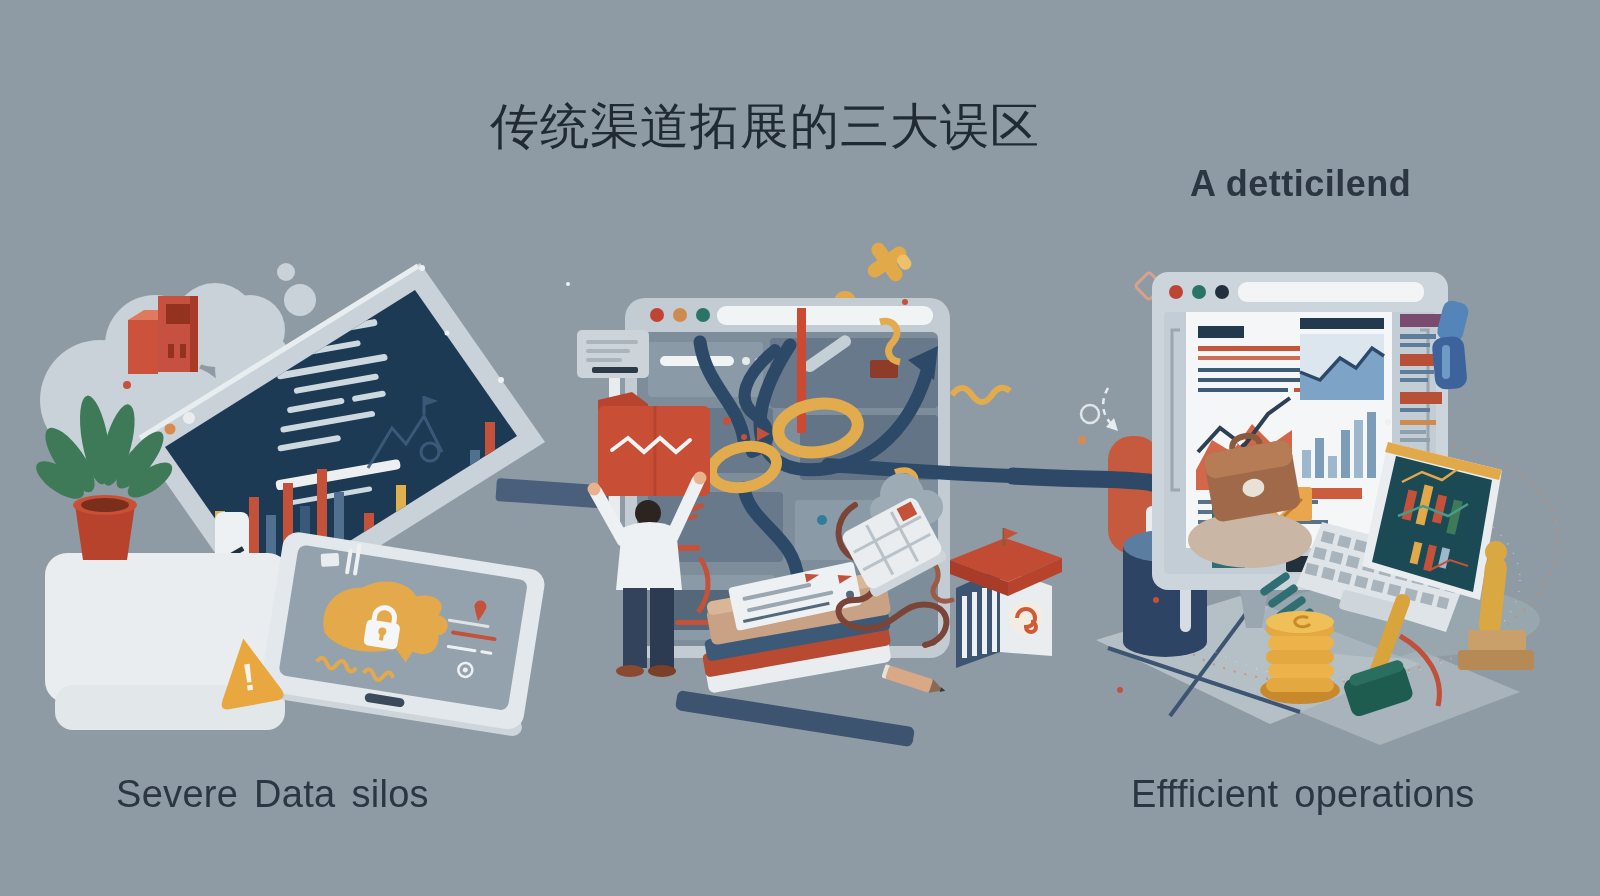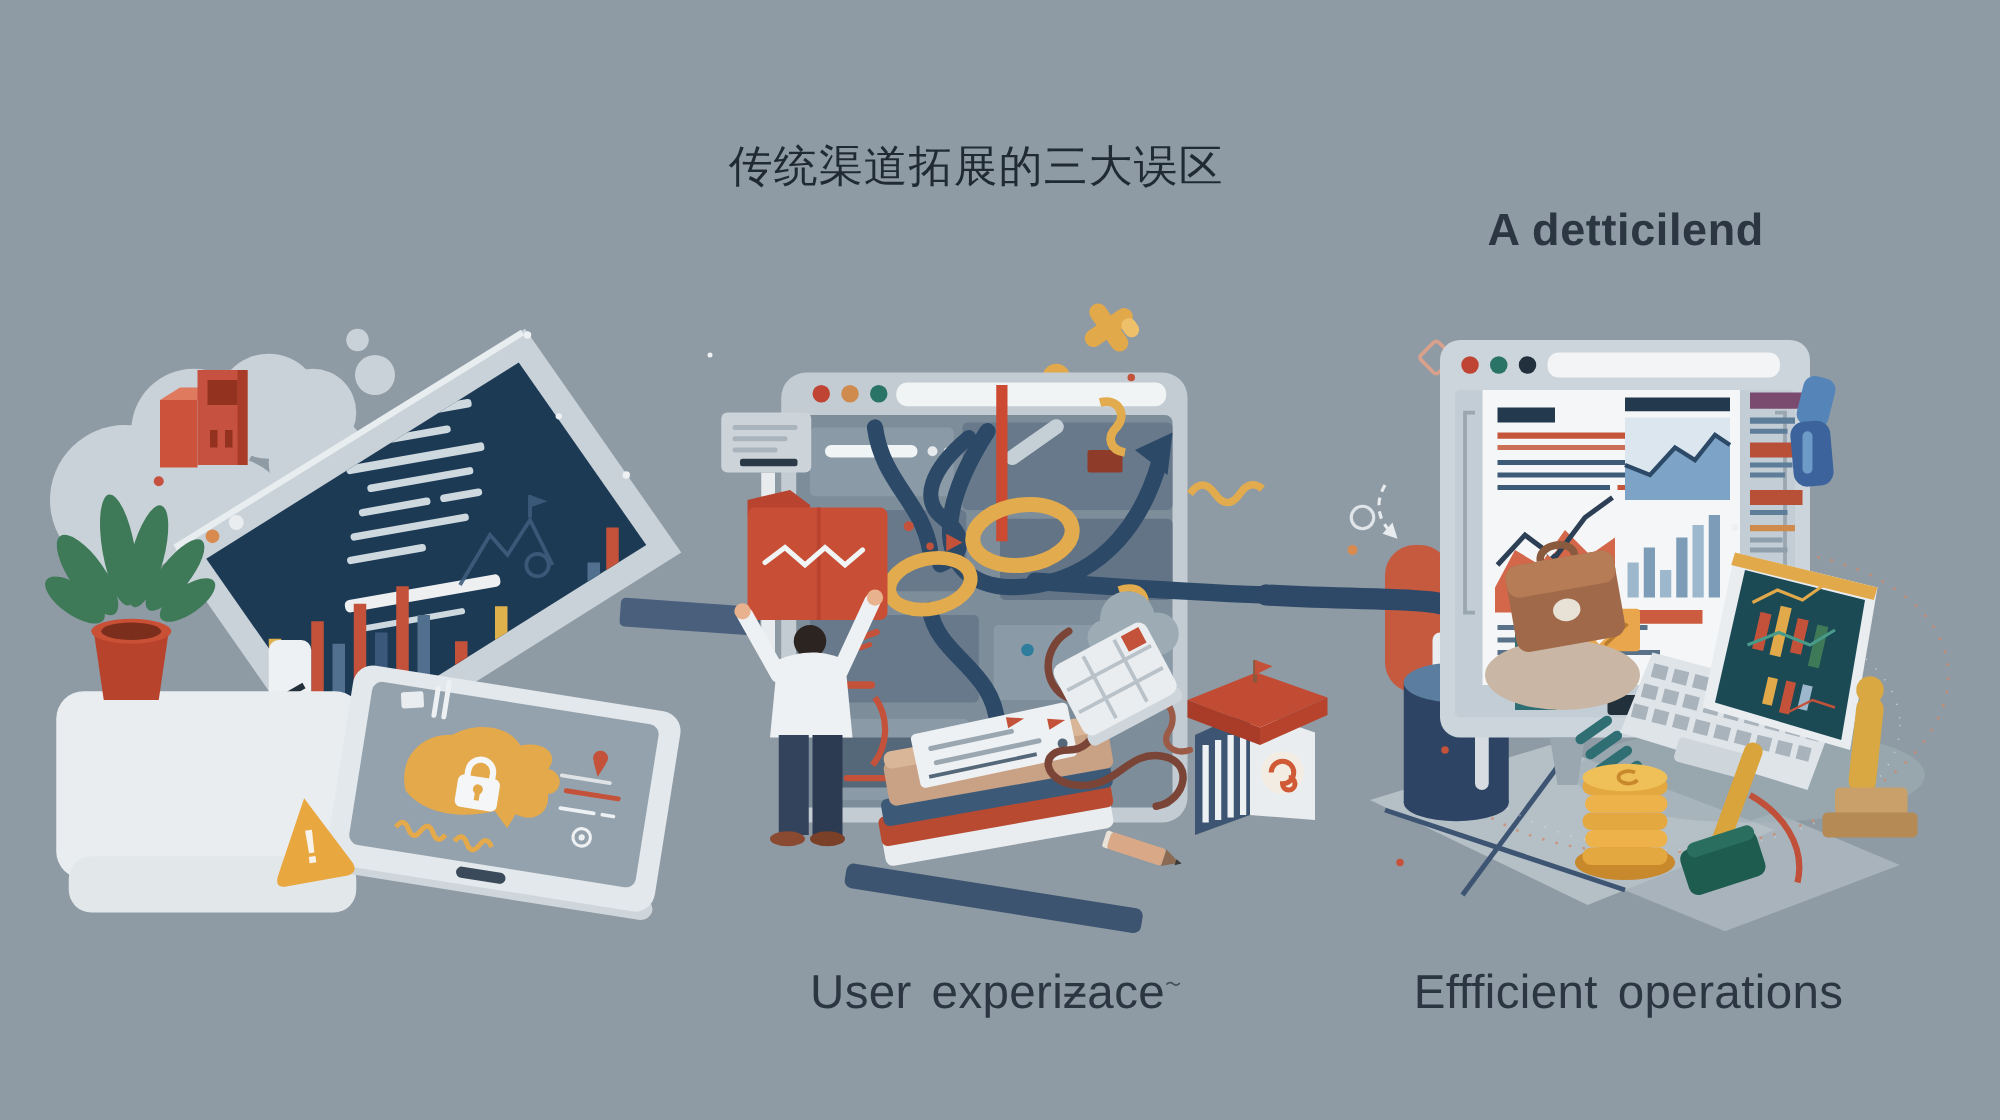--- a/index.html
+++ b/index.html
@@ -538,18 +538,18 @@
     </g>
 
     <g>
       <circle cx="1156" cy="600" r="3" fill="#c4523a"></circle>
       <circle cx="1120" cy="690" r="3" fill="#c4523a"></circle>
       <circle cx="1388" cy="422" r="3" fill="#edf1f3"></circle>
     </g>
   </g>
 </svg>
 
-<h1 class="title" style="margin:16px;font-size:35px;">传统渠道拓展的三大误区</h1>
+<h1 class="title" style="margin:0;font-size:49px;">传统渠道拓展的三大误区</h1>
 <div class="brand">A detticilend</div>
-<div class="caption c2"><span>User experiƶace</span><span class="mark">〜</span></div>
+<div class="caption c1">Severe Data silos</div>
 <div class="caption c3">Effficient operations</div>
 
 </div>
 
 </body></html>

